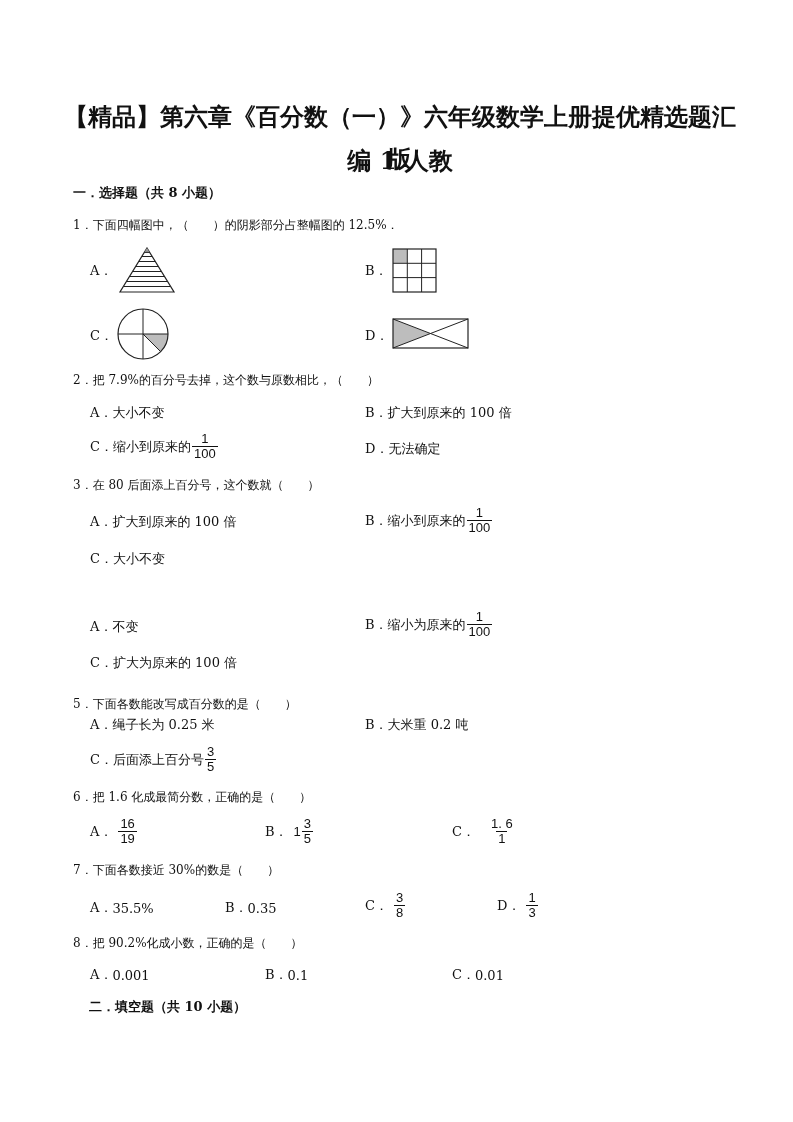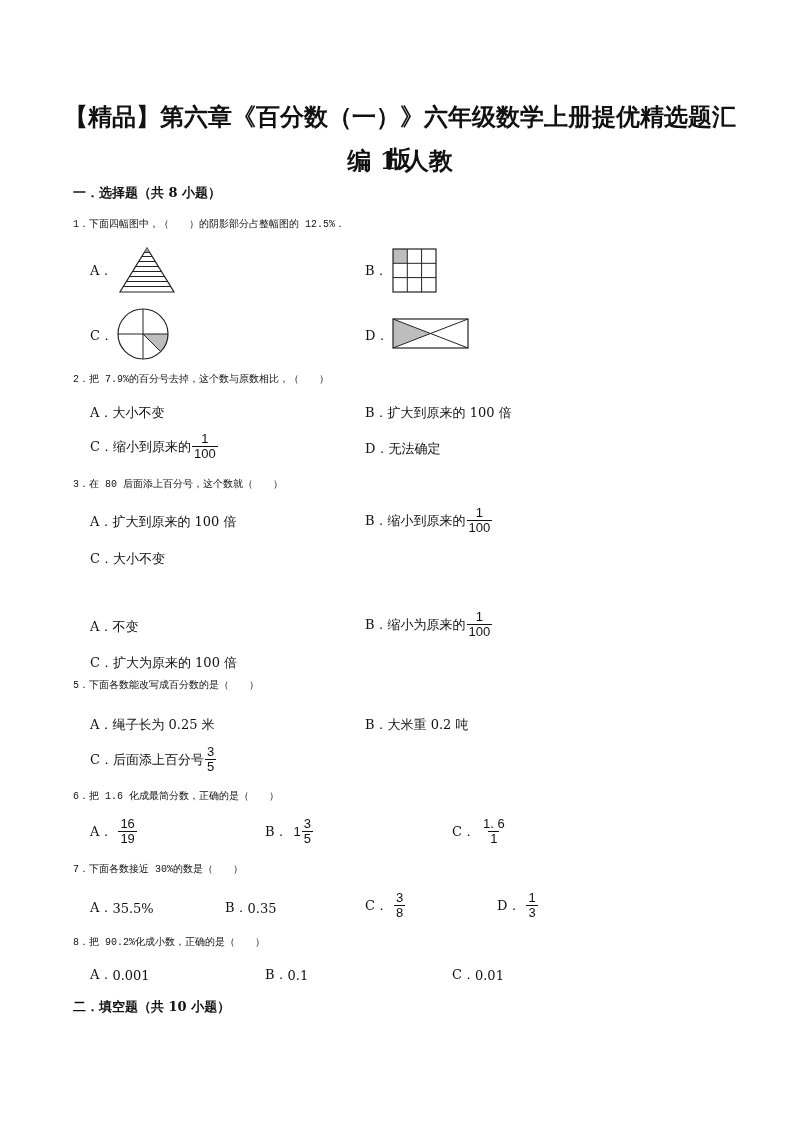--- a/index.html
+++ b/index.html
@@ -9,21 +9,21 @@
       color: #111;
     }
     .page { position: absolute; left: 0; top: 0; width: 793px; height: 1122px; }
     .title {
       position: absolute; left: 60px; width: 680px; text-align: center;
       font-size: 24px; font-weight: bold; line-height: 44px;
     }
     .title-l1 { top: 95px; }
     .title-l2 { top: 137px; }
     .section { position: absolute; left: 73px; font-size: 13px; font-weight: bold; }
-    .q { position: absolute; left: 73px; font-size: 10px; font-family: Liberation Mono, monospace; }
+    .q { position: absolute; left: 73px; font-size: 12px; }
     .opt { position: absolute; font-size: 13px; display: flex; align-items: center; }
     .frac {
       display: inline-flex; flex-direction: column; align-items: center;
       font-family: "Liberation Sans", sans-serif; font-size: 13px; line-height: 14px;
       vertical-align: middle; margin-left: 1px;
     }
     .frac .num { padding: 0 2px; }
     .frac .den { border-top: 1px solid #111; padding: 0 2px; }
     .mixed { font-family: "Liberation Sans", sans-serif; }
     .fig { position: absolute; }
@@ -144,21 +144,21 @@
     <span class="frac">
         <span class="num">1</span>
         <span class="den">100</span>
       </span>
   </div>
   <div class="opt" style="left:90px; top:654px;">
     <span>C．</span>
       <span>扩大为原来的 100 倍</span>
   </div>
 
-  <div class="q" style="top:678px;">
+  <div class="q" style="top:696px;">
     <span>5．</span><span>下面各数能改写成百分数的是（　　）</span>
   </div>
   <div class="opt" style="left:90px; top:716px;">
     <span>A．</span>
       <span>绳子长为 0.25 米</span>
   </div>
   <div class="opt" style="left:365px; top:716px;">
     <span>B．</span>
       <span>大米重 0.2 吨</span>
   </div>
@@ -184,21 +184,21 @@
   <div class="opt" style="left:265px; top:817px;">
     <span>B．</span>
     <span class="mixed" style="margin-left:6px">1</span>
     <span class="frac">
         <span class="num">3</span>
         <span class="den">5</span>
       </span>
   </div>
   <div class="opt" style="left:452px; top:817px;">
     <span>C．</span>
-    <span class="frac" style="margin-left:6px">
+    <span class="frac" style="margin-left:14px">
         <span class="num">1. 6</span>
         <span class="den">1</span>
       </span>
   </div>
 
   <div class="q" style="top:862px;">
     <span>7．</span><span>下面各数接近 30%的数是（　　）</span>
   </div>
   <div class="opt" style="left:90px; top:899px;">
     <span>A．</span>
@@ -232,14 +232,14 @@
   </div>
   <div class="opt" style="left:265px; top:966px;">
     <span>B．</span>
       <span>0.1</span>
   </div>
   <div class="opt" style="left:452px; top:966px;">
     <span>C．</span>
       <span>0.01</span>
   </div>
 
-  <div class="section" style="top:998px;">二．填空题（共 10 小题）</div>
+  <div class="section" style="top:998px;margin-left:16px;">二．填空题（共 10 小题）</div>
 </div>
 
 </body></html>

